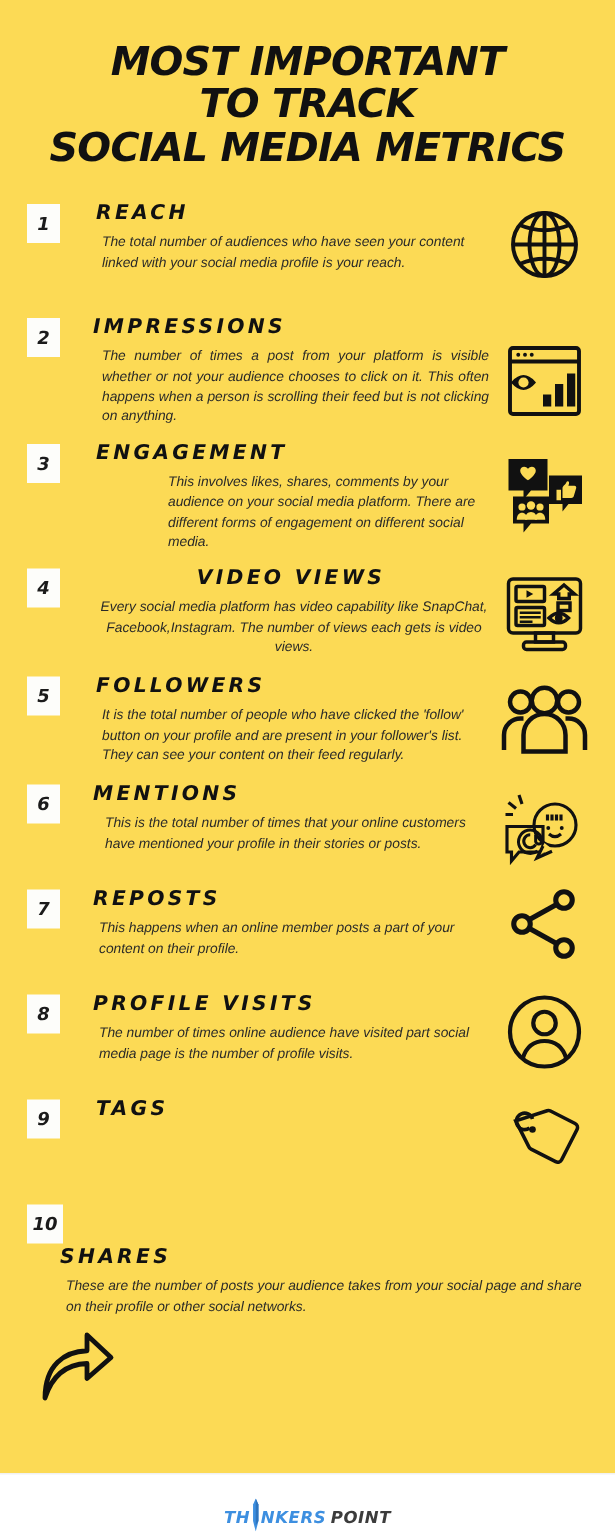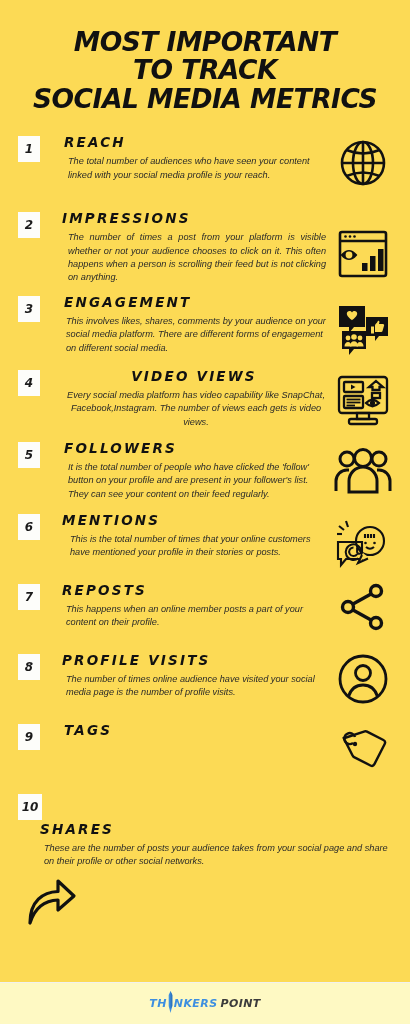--- a/index.html
+++ b/index.html
@@ -125,32 +125,32 @@
   .r4 .metric-body  { padding-left: 22px; text-align: center; }
   .r5 .metric-body  { padding-left: 24px; }
   .r6 .metric-body  { padding-left: 22px; }
   .r7 .metric-body  { padding-left: 22px; }
   .r8 .metric-body  { padding-left: 22px; }
   .r9 .metric-body  { padding-left: 24px; }
   .r10 .metric-body { padding-left: 22px; }
 
   .r1 .metric-desc, .r5 .metric-desc, .r8 .metric-desc,
   .r7 .metric-desc, .r10 .metric-desc { padding-left: 4px; }
-  .r3 .metric-desc { padding-left: 2px; }
+  .r3 .metric-desc { padding-left: 2px; margin-left: 46px; }
   .r4 .metric-desc { padding-left: 4px; }
   .r6 .metric-desc, .r9 .metric-desc { padding-left: 8px; }
   .r2 .metric-desc { padding-left: 6px; }
 
   
   .footer {
     flex: 0 0 auto;
     height: 42px;
-    background: #fef9c3;
-    display: flex;
-    align-items: center;
+    background: #ffffff;
+    display: flex;
+    align-items: flex-end;
     justify-content: center;
     border-top: 1px solid #f1f1f1;
   }
   .logo {
     display: flex;
     align-items: center;
     font-family: "DejaVu Sans", sans-serif;
     font-weight: bold;
     font-size: 11px;
     letter-spacing: 0.4px;
@@ -319,21 +319,21 @@
           <line x1="14" y1="21" x2="32" y2="11"></line>
           <line x1="14" y1="27" x2="32" y2="37"></line>
         </svg>
       </div>
     </div>
 
     <div class="metric-row r8">
       <div class="badge">8</div>
       <div class="metric-body">
         <div class="metric-title">PROFILE VISITS</div>
-        <div class="metric-desc">The number of times online audience have visited your social media page is the number of profile visits.</div>
+        <div class="metric-desc">The number of times online audience have visited part social media page is the number of profile visits.</div>
       </div>
       <div class="metric-icon">
         <svg width="52" height="52" viewBox="0 0 52 52" fill="none" stroke="#111" stroke-width="2.8">
           <circle cx="26" cy="26" r="23"></circle>
           <circle cx="26" cy="20" r="7.5"></circle>
           <path d="M11.5 43.5 c2.5-8 7.5-11.5 14.5-11.5 s12 3.5 14.5 11.5"></path>
         </svg>
       </div>
     </div>
 

